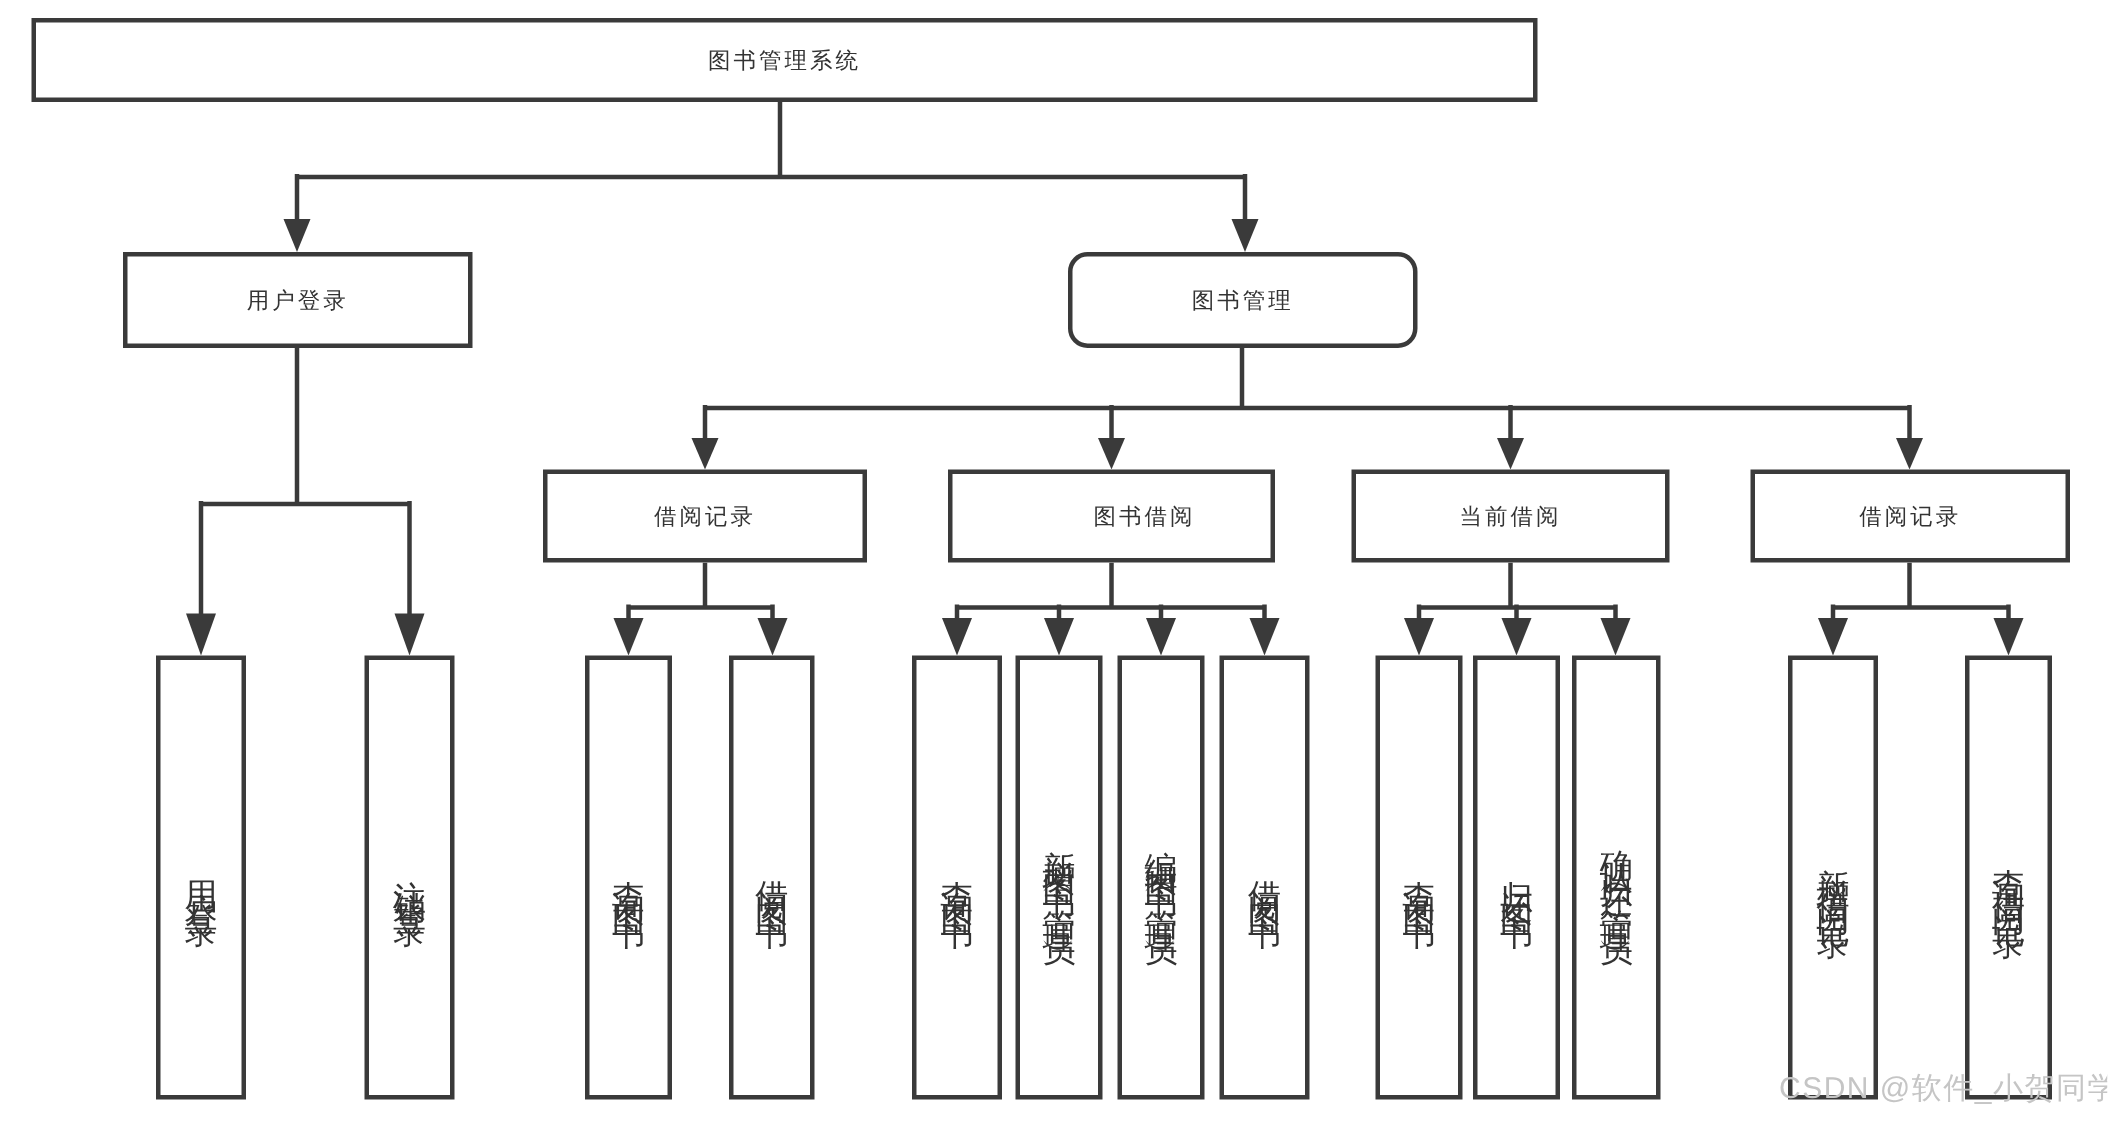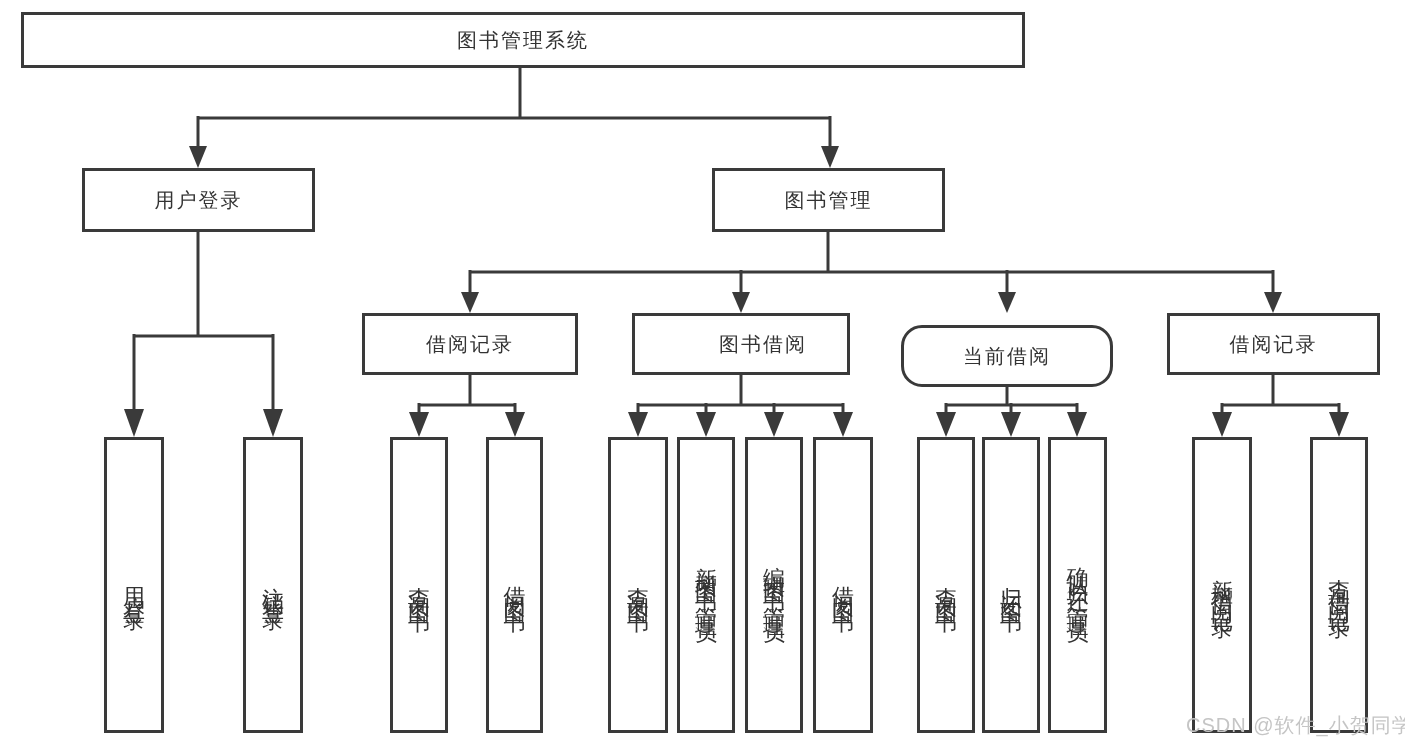--- a/index.html
+++ b/index.html
@@ -11,21 +11,21 @@
     overflow:hidden;
   }
   #connectors{position:absolute;left:0;top:0;width:1405px;height:747px;}
   .node{
     position:absolute;
     box-sizing:border-box;
     border:3px solid #3a3a3a;
     background:#ffffff;
     display:flex;align-items:center;justify-content:center;
     color:#333333;
-    font-size:20px;
+    font-size:15px;
     letter-spacing:2px;
     white-space:nowrap;
   }
   .leaf{
     font-size:22px;
     letter-spacing:0;
   }
   .leaf .vtext{
     writing-mode:vertical-rl;
     text-orientation:mixed;
@@ -107,25 +107,25 @@
     <line class="ln" x1="1222" y1="405" x2="1339" y2="405"></line>
     <line class="ln" x1="1222" y1="403" x2="1222" y2="413"></line>
       <polygon class="ah" points="1212,412 1232,412 1222,437"></polygon>
     <line class="ln" x1="1339" y1="403" x2="1339" y2="413"></line>
       <polygon class="ah" points="1329,412 1349,412 1339,437"></polygon>
   </svg>
 
   <div class="node" style="left:21px;top:12px;width:1004px;height:56px;">图书管理系统</div>
 
   <div class="node" style="left:82px;top:168px;width:233px;height:64px;">用户登录</div>
-  <div class="node" style="left:712px;top:168px;width:233px;height:64px;">图书管理</div>
+  <div class="node" style="left:712px;top:168px;width:233px;height:64px;border-radius:13px;">图书管理</div>
 
   <div class="node" style="left:362px;top:313px;width:216px;height:62px;">借阅记录</div>
   <div class="node" style="left:632px;top:313px;width:218px;height:62px;padding-left:44px;">图书借阅</div>
-  <div class="node" style="left:901px;top:325px;width:212px;height:62px;border-radius:21px;">当前借阅</div>
+  <div class="node" style="left:901px;top:313px;width:212px;height:62px;">当前借阅</div>
   <div class="node" style="left:1167px;top:313px;width:213px;height:62px;">借阅记录</div>
 
   <div class="node leaf" style="left:104px;top:437px;width:60px;height:296px;">
     <span class="vtext">用户登录</span>
   </div>
   <div class="node leaf" style="left:243px;top:437px;width:60px;height:296px;">
     <span class="vtext">注销登录</span>
   </div>
 
   <div class="node leaf" style="left:390px;top:437px;width:58px;height:296px;">

